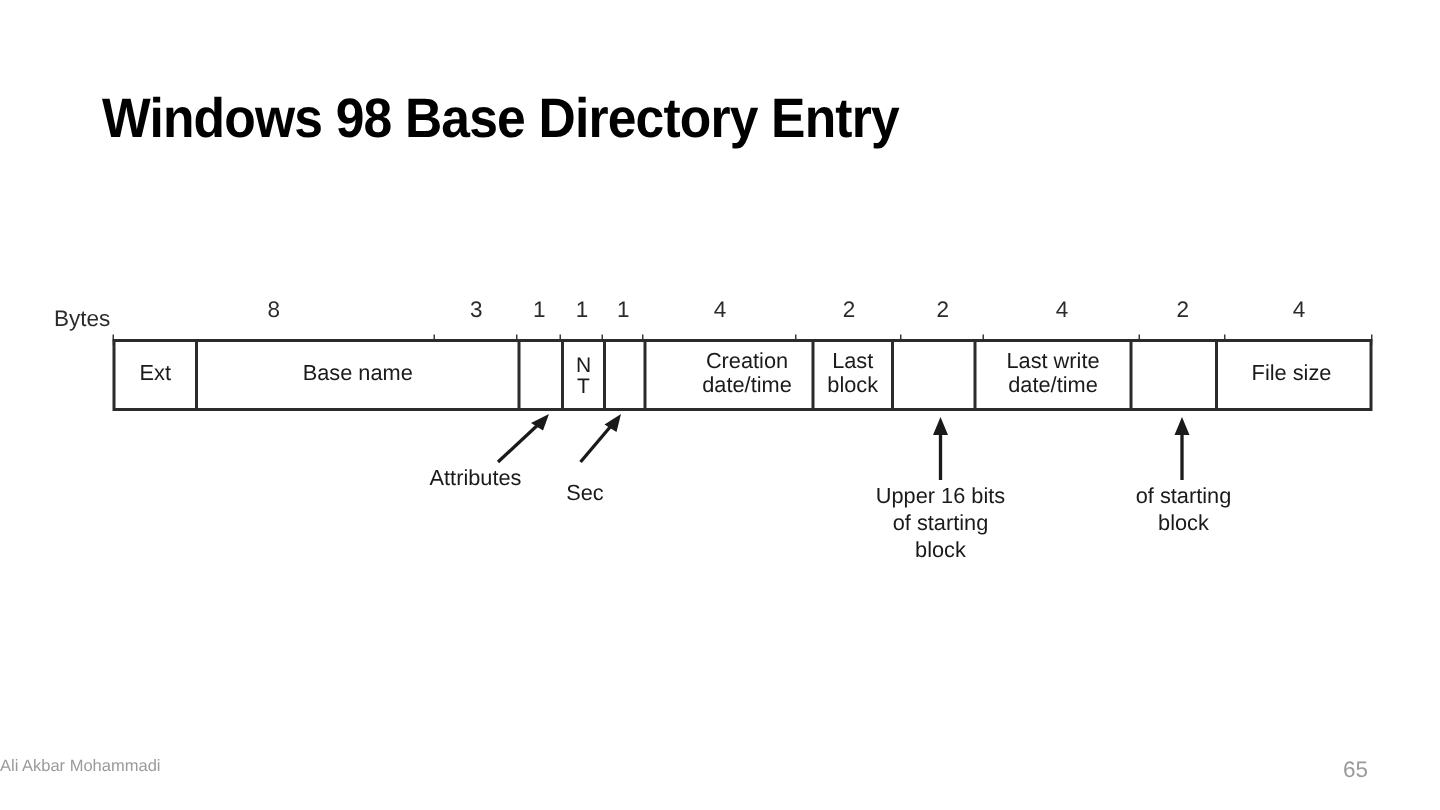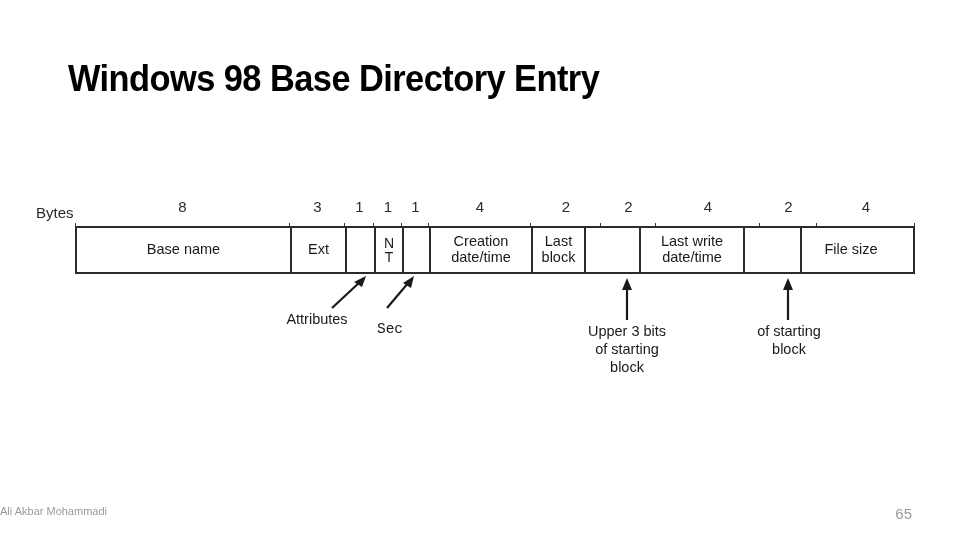--- a/index.html
+++ b/index.html
@@ -187,33 +187,33 @@
       <div class="byte-cell" style="width: 102px;">4</div>
       <div class="byte-cell" style="width: 70px;">2</div>
       <div class="byte-cell" style="width: 55px;">2</div>
       <div class="byte-cell" style="width: 104px;">4</div>
       <div class="byte-cell" style="width: 57px;">2</div>
       <div class="byte-cell" style="width: 98px;">4</div>
     </div>
   <div id="ruler-line"></div>
 
   <div class="fields-row" id="fields-row">
+      <div class="field-cell" style="width: 55px;">
+        <span class="line">Ext</span>
+      </div>
       <div class="field-cell" style="width: 215px;">
         <span class="line">Base name</span>
-      </div>
-      <div class="field-cell" style="width: 55px;">
-        <span class="line">Ext</span>
       </div>
       <div class="field-cell" style="width: 29px;"></div>
       <div class="field-cell stacked" style="width: 28px;">
         <span class="line">N</span>
         <span class="line">T</span>
       </div>
       <div class="field-cell" style="width: 27px;"></div>
-      <div class="field-cell" style="width: 102px;">
+      <div class="field-cell" style="width: 88px; margin-left: 24px;">
         <span class="line">Creation</span>
         <span class="line">date/time</span>
       </div>
       <div class="field-cell" style="width: 53px;">
         <span class="line">Last</span>
         <span class="line">block</span>
       </div>
       <div class="field-cell" style="width: 55px;"></div>
       <div class="field-cell" style="width: 104px;">
         <span class="line">Last write</span>
@@ -230,30 +230,30 @@
     <polygon points="36,0 24,6 32,11" fill="#1a1a1a"></polygon>
   </svg>
   <div class="callout" style="left:262px; top:120px; width:110px;">
     <span class="line">Attributes</span>
   </div>
 
   <svg class="arrow-diag" style="left:385px; top:86px;" width="34" height="34" viewBox="0 0 34 34">
     <line x1="2" y1="32" x2="24" y2="6" stroke="#1a1a1a" stroke-width="2.2"></line>
     <polygon points="29,0 18,7 26,12" fill="#1a1a1a"></polygon>
   </svg>
-  <div class="callout" style="left:355px; top:130px; width:70px;font-family:Liberation Mono, monospace;">
+  <div class="callout" style="left:355px; top:130px; width:70px;">
     <span class="line">Sec</span>
   </div>
 
   <svg class="arrow-vert" style="left:619px; top:88px;" width="16" height="42" viewBox="0 0 16 42">
     <line x1="8" y1="42" x2="8" y2="8" stroke="#1a1a1a" stroke-width="2.2"></line>
     <polygon points="8,0 3,12 13,12" fill="#1a1a1a"></polygon>
   </svg>
   <div class="callout" style="left:552px; top:132px; width:150px;">
-    <span class="line">Upper 3 bits</span>
+    <span class="line">Upper 16 bits</span>
     <span class="line">of starting</span>
     <span class="line">block</span>
   </div>
 
   <svg class="arrow-vert" style="left:780px; top:88px;" width="16" height="42" viewBox="0 0 16 42">
     <line x1="8" y1="42" x2="8" y2="8" stroke="#1a1a1a" stroke-width="2.2"></line>
     <polygon points="8,0 3,12 13,12" fill="#1a1a1a"></polygon>
   </svg>
   <div class="callout" style="left:714px; top:132px; width:150px;">
     <span class="line">of starting</span>

